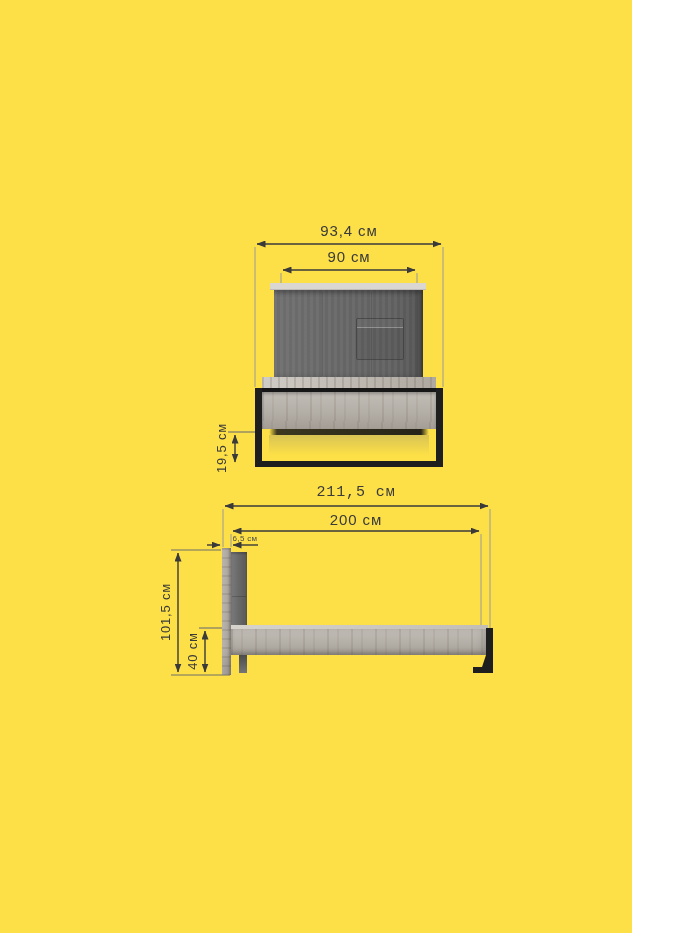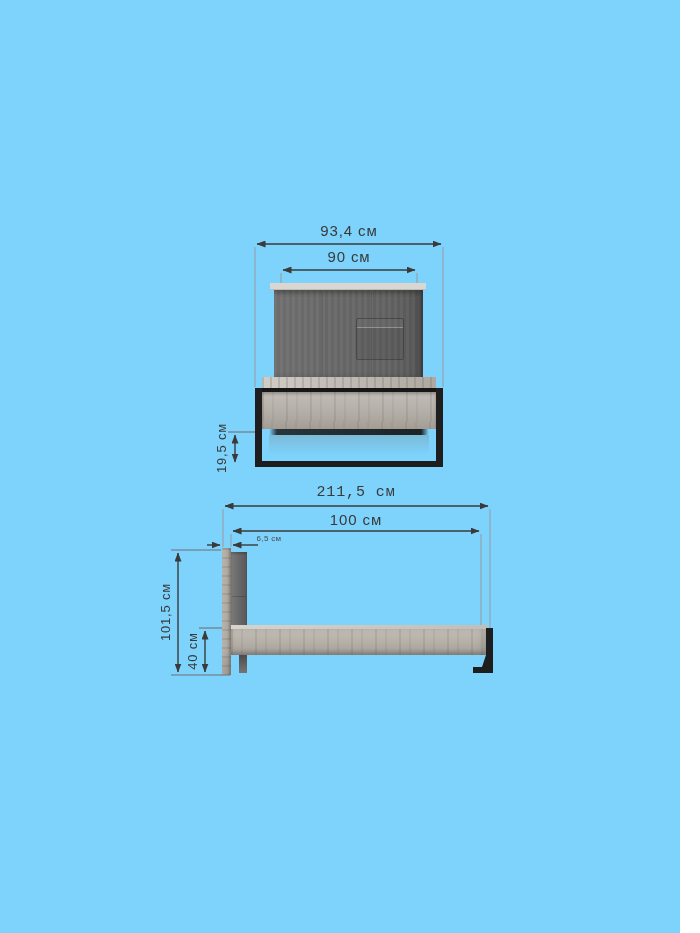--- a/index.html
+++ b/index.html
@@ -1,31 +1,31 @@
 <!DOCTYPE html>
 <html><head>
 <meta charset="utf-8">
 <style>
   html,body{margin:0;padding:0;background:#ffffff;}
   .stage{
-    position:relative;width:680px;height:933px;background:#7dd3fc;overflow:hidden;
+    position:relative;width:632px;height:933px;background:#fde047;overflow:hidden;
     font-family:"Liberation Sans","DejaVu Sans",sans-serif;color:#3a3a3a;
   }
   .abs{position:absolute;}
   svg.lines{position:absolute;left:0;top:0;width:700px;height:933px;pointer-events:none;}
   line.dim{stroke:#3a3a3a;stroke-width:1.4;}
   line.ext{stroke:#9a9a9a;stroke-width:1;}
   line.tick{stroke:#6f6f6f;stroke-width:1.1;}
 
   .dim-label{
     position:absolute;transform:translate(-50%,-50%);
     font-size:15px;letter-spacing:0.06em;color:#3a3a3a;white-space:nowrap;
   }
   .dim-label.small{font-size:13px;}
-  .dim-label.tiny{font-size:8px;letter-spacing:0.04em;color:#4a4a4a;margin-left:24px;}
+  .dim-label.tiny{font-size:8px;letter-spacing:0.04em;color:#4a4a4a;}
   .dim-label.vert{transform:translate(-50%,-50%) rotate(-90deg);}
 
   
   .wood-h{
     background:
       repeating-linear-gradient(91deg, rgba(96,86,74,0.14) 0 2px, rgba(0,0,0,0) 2px 10px,
         rgba(110,100,88,0.10) 10px 12px, rgba(0,0,0,0) 12px 24px),
       linear-gradient(180deg,#c2bdb6 0%,#b3aea6 55%,#a39d95 100%);
   }
   .wood-top{
@@ -165,19 +165,19 @@
                 box-shadow:inset 0 -3px 4px rgba(0,0,0,0.18), inset -6px 0 6px rgba(0,0,0,0.10);"></div>
 
     <div class="abs" style="left:239px;top:655px;width:8px;height:18px;
                 background:linear-gradient(180deg,#4c4c4c,#757575);"></div>
 
     <div class="abs metal" style="left:473px;top:628px;width:20px;height:45px;
                 clip-path:polygon(13px 0px,20px 0px,20px 45px,0px 45px,0px 39px,9px 39px,13px 27px);"></div>
   </div>
 
   <div class="dim-label" style="left:356px;top:492px;font-family:Liberation Mono, monospace;">211,5 см</div>
-  <div class="dim-label" style="left:356px;top:519px;">100 см</div>
+  <div class="dim-label" style="left:356px;top:519px;">200 см</div>
   <div class="dim-label tiny" style="left:245px;top:538px;">6,5 см</div>
   <div class="dim-label small vert" style="left:165px;top:612px;">101,5 см</div>
   <div class="dim-label small vert" style="left:192px;top:651px;">40 см</div>
 
 
 </div>
 
 </body></html>

